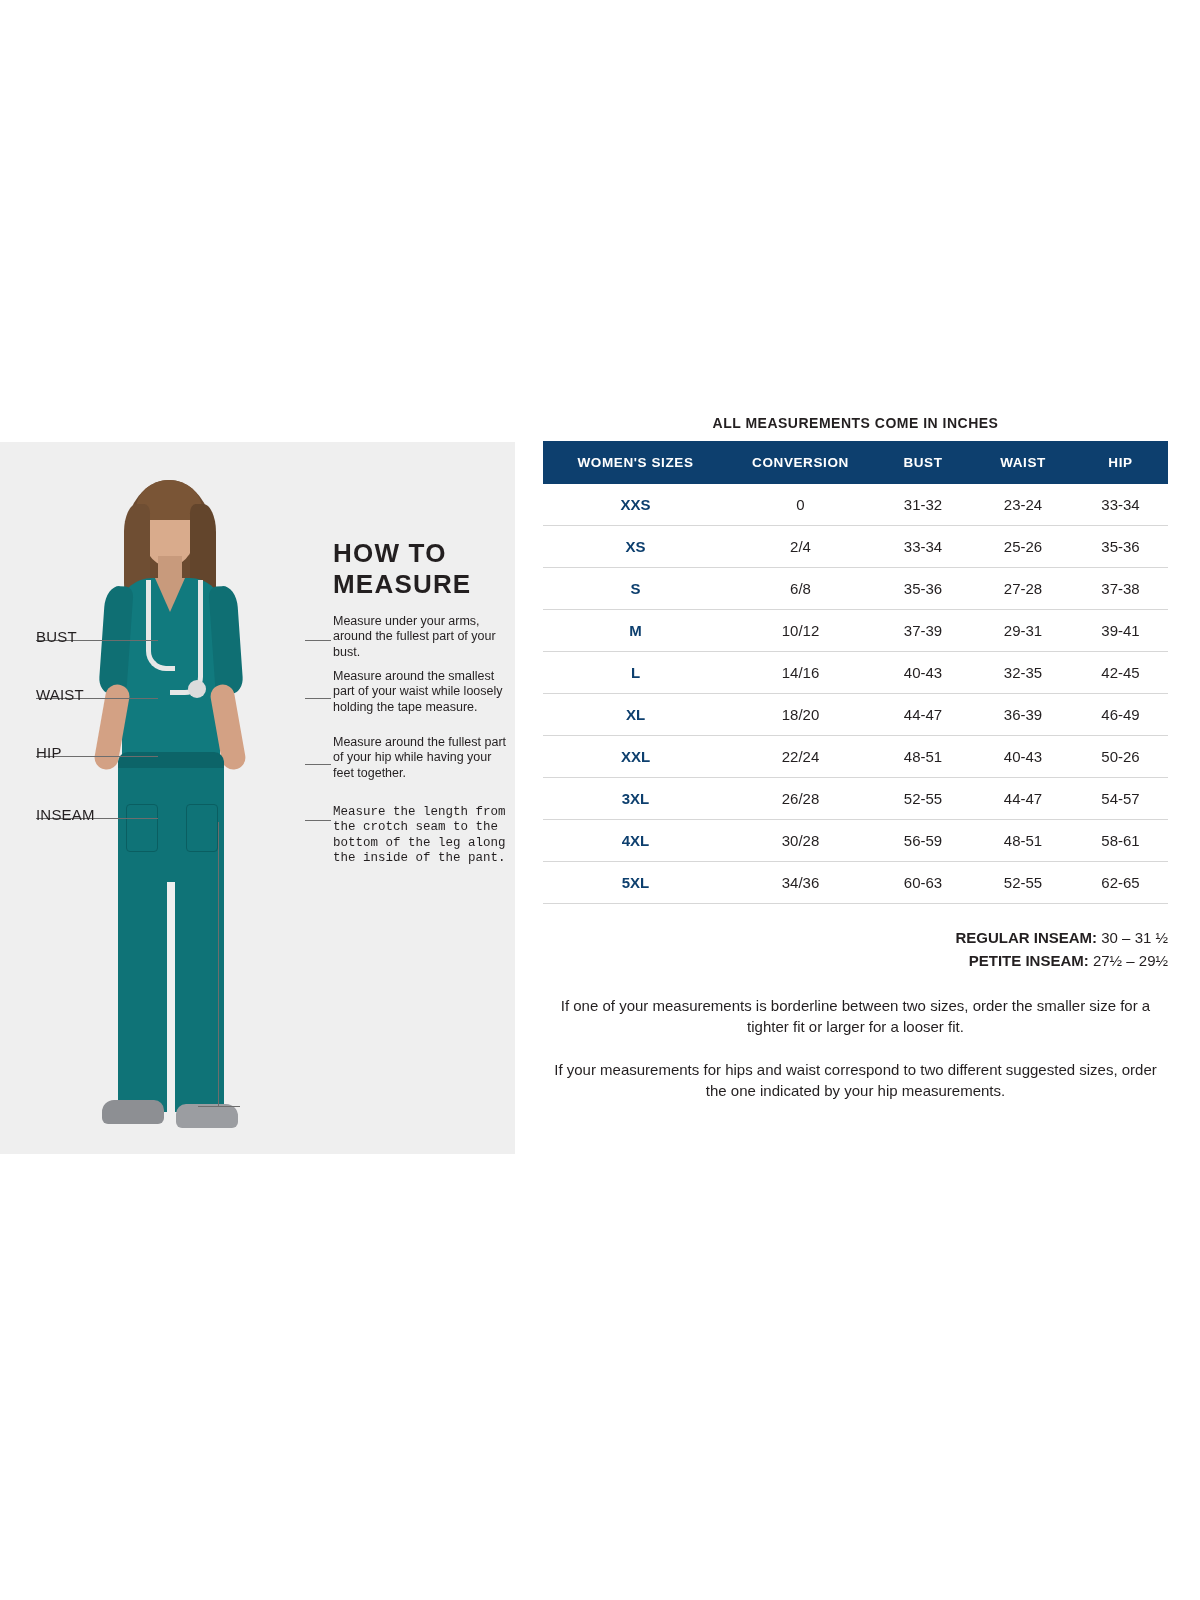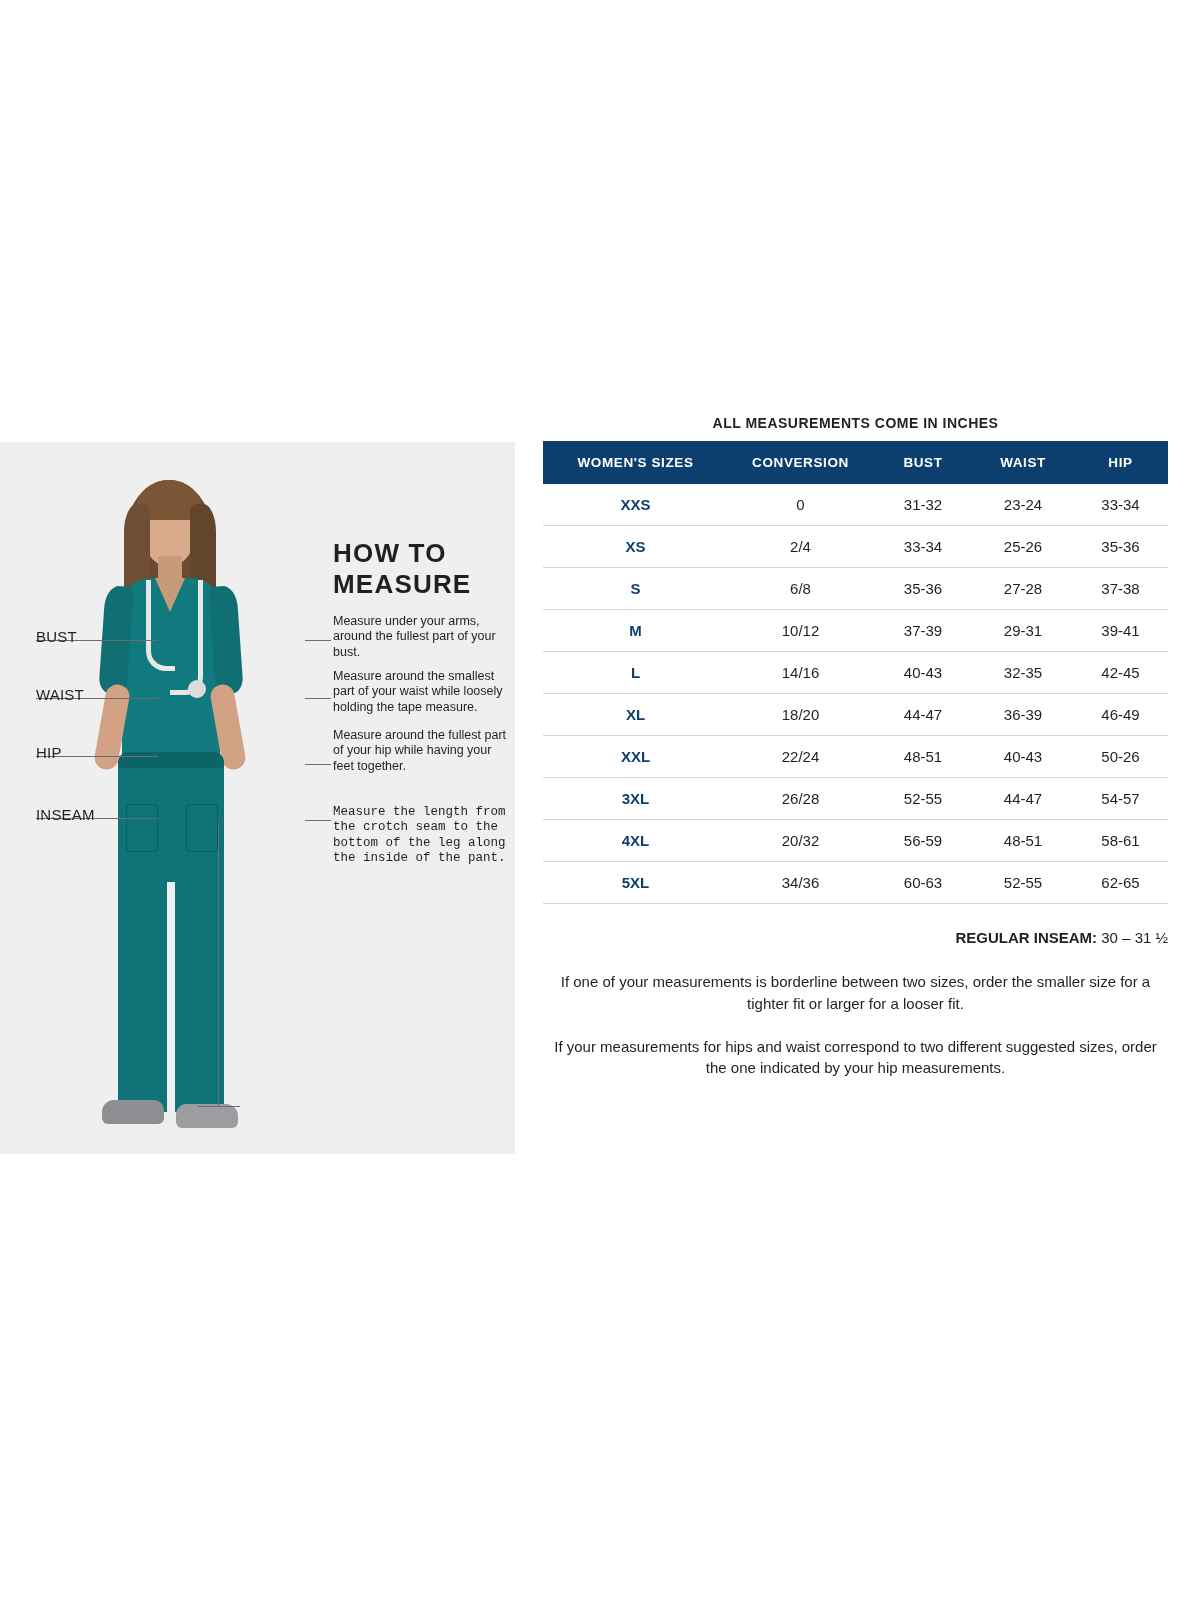--- a/index.html
+++ b/index.html
@@ -187,21 +187,21 @@
   }
   .note {
     position: absolute;
     width: 176px;
     font-size: 12.5px;
     line-height: 1.22;
     color: #231f20;
   }
   #note-bust  { left: 333px; top: 172px; }
   #note-waist { left: 333px; top: 227px; }
-  #note-hip   { left: 333px; top: 286px; }
+  #note-hip   { left: 333px; top: 293px; }
   #note-inseam{ left: 333px; top: 363px; font-family: Liberation Mono, monospace; }
 
   
   #chart-wrap {
     position: absolute;
     left: 543px;
     top: 415px;
     width: 625px;
   }
   #chart-heading {
@@ -382,37 +382,41 @@
       </tr>
       <tr>
         <td class="size-cell">3XL</td>
         <td>26/28</td>
         <td>52-55</td>
         <td>44-47</td>
         <td>54-57</td>
       </tr>
       <tr>
         <td class="size-cell">4XL</td>
-        <td>20/32</td>
+        <td>30/28</td>
         <td>56-59</td>
         <td>48-51</td>
         <td>58-61</td>
       </tr>
       <tr>
         <td class="size-cell">5XL</td>
         <td>34/36</td>
         <td>60-63</td>
         <td>52-55</td>
         <td>62-65</td>
       </tr>
     </tbody>
   </table>
 
   <div class="inseam-lines">
     <div>
       <span class="lbl">REGULAR INSEAM:</span>
       <span>30  – 31 ½</span>
     </div>
+    <div>
+      <span class="lbl">PETITE INSEAM:</span>
+      <span>27½ – 29½</span>
+    </div>
   </div>
 
   <div class="para">If one of your measurements is borderline between two sizes, order the smaller size for a tighter fit or larger for a looser fit.</div>
   <div class="para">If your measurements for hips and waist correspond to two different suggested sizes, order the one indicated by your hip measurements.</div>
 </div>
 
 </body></html>

